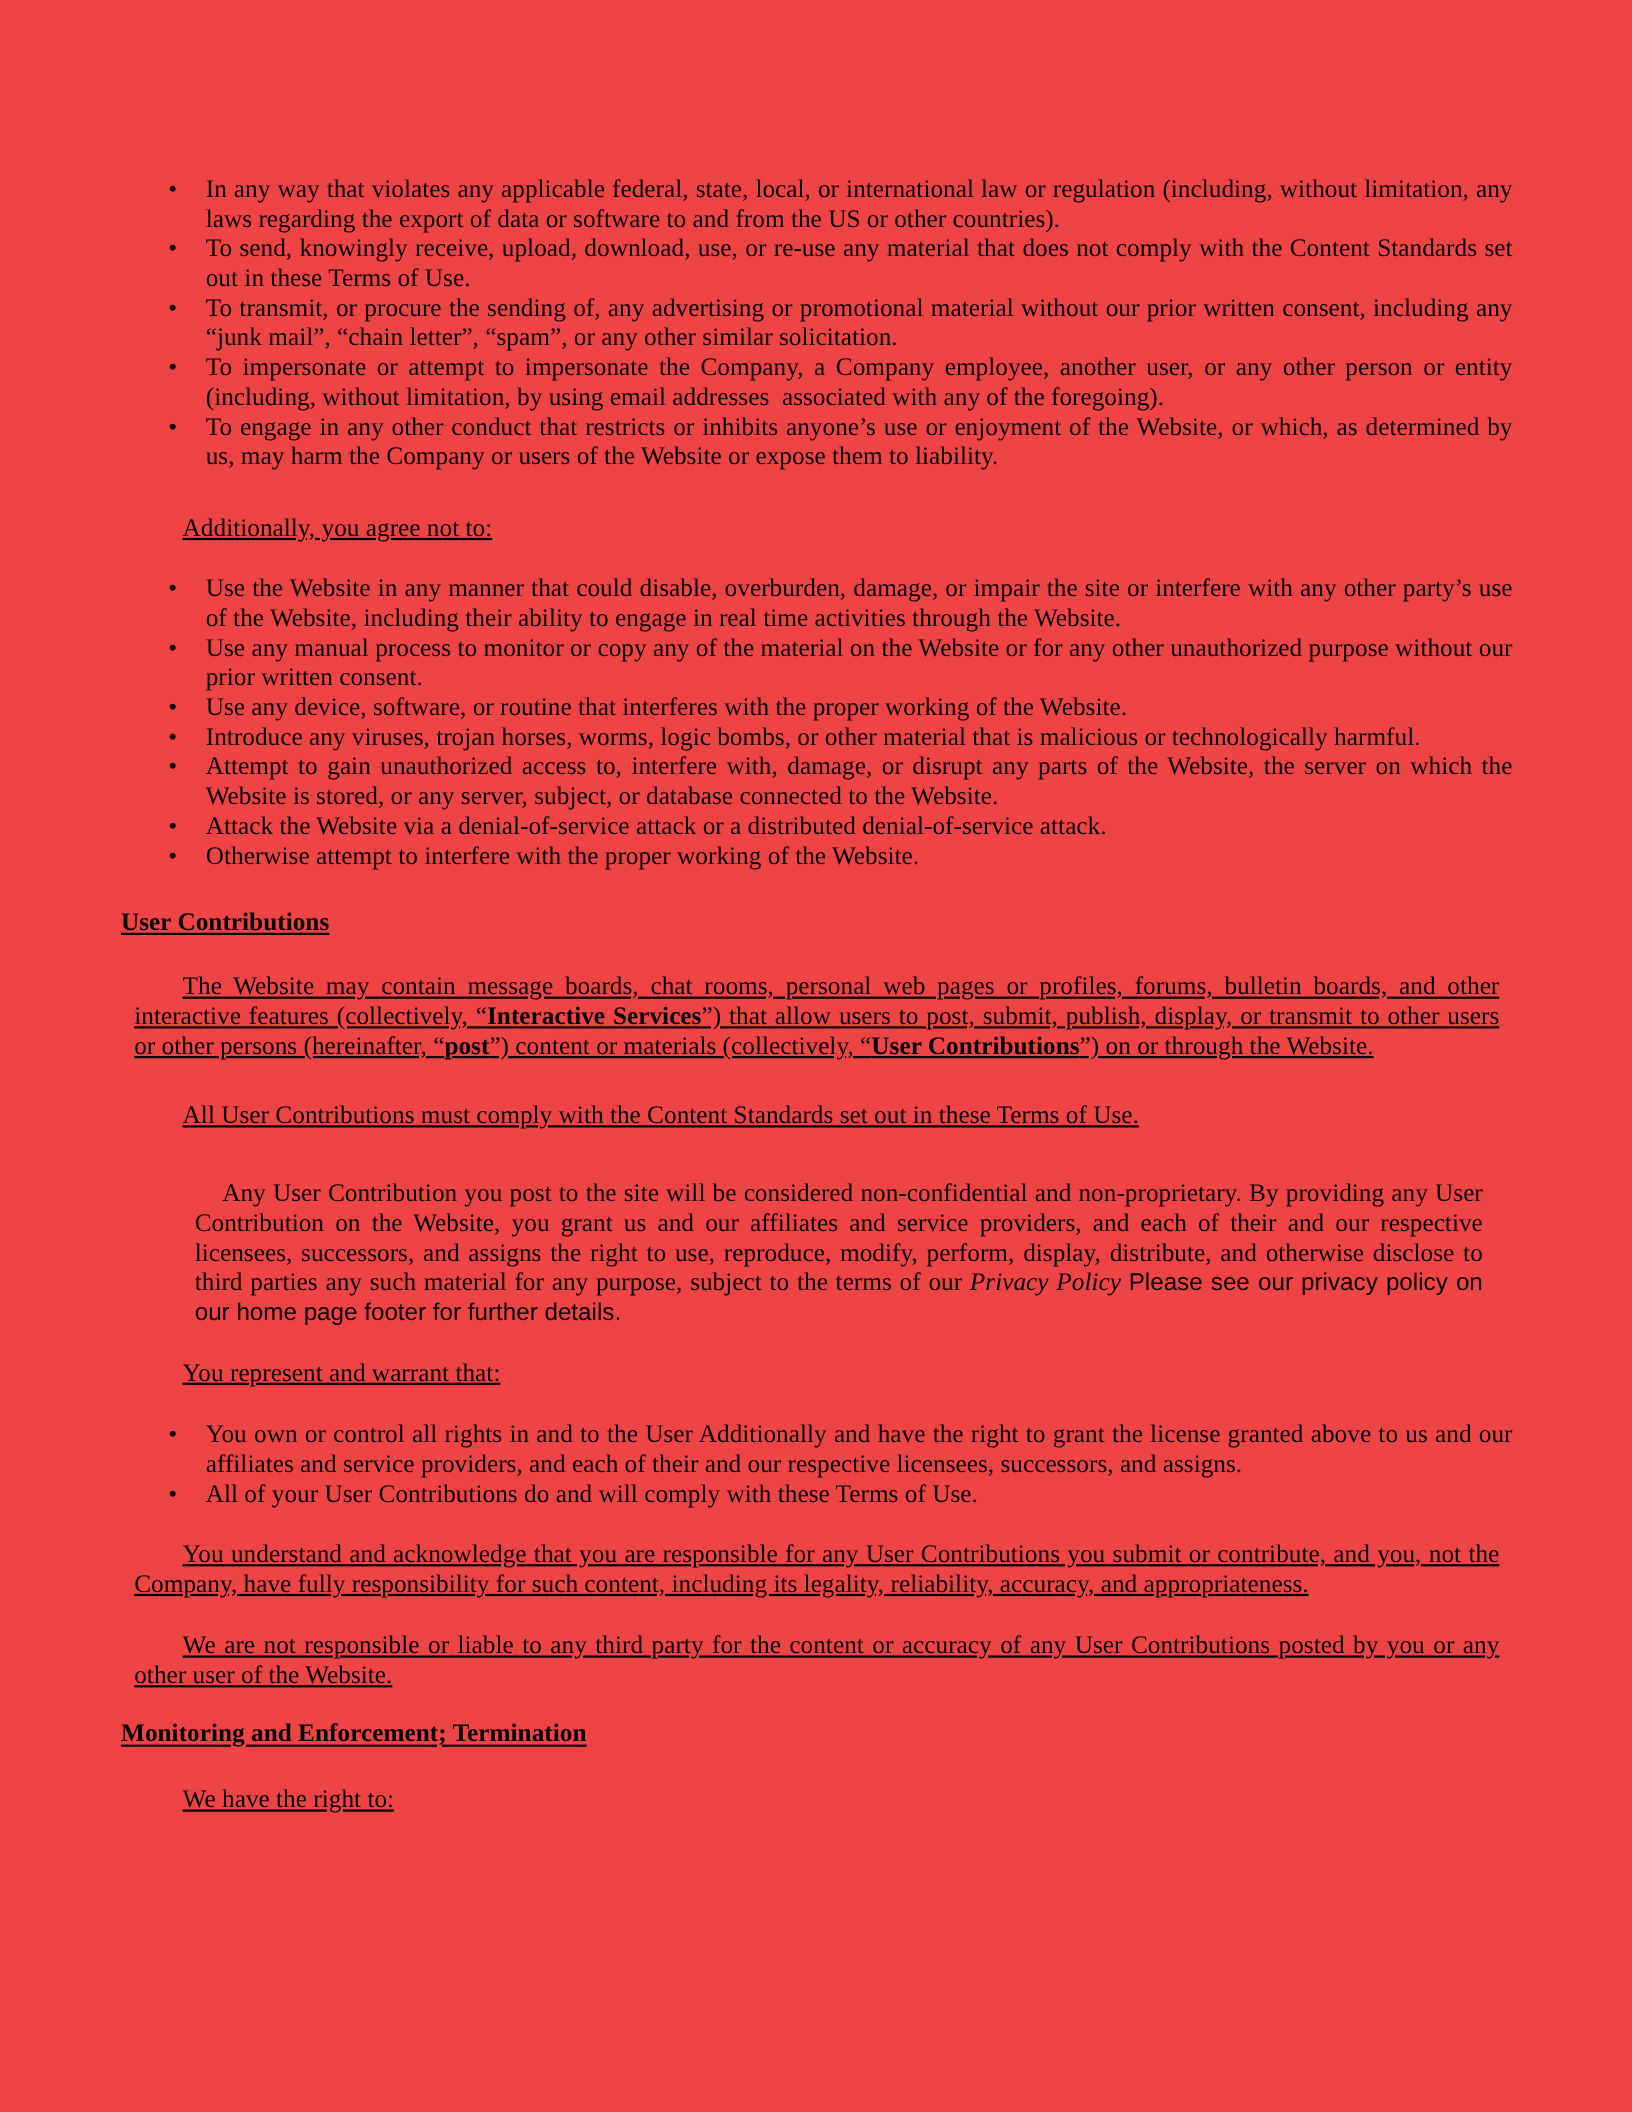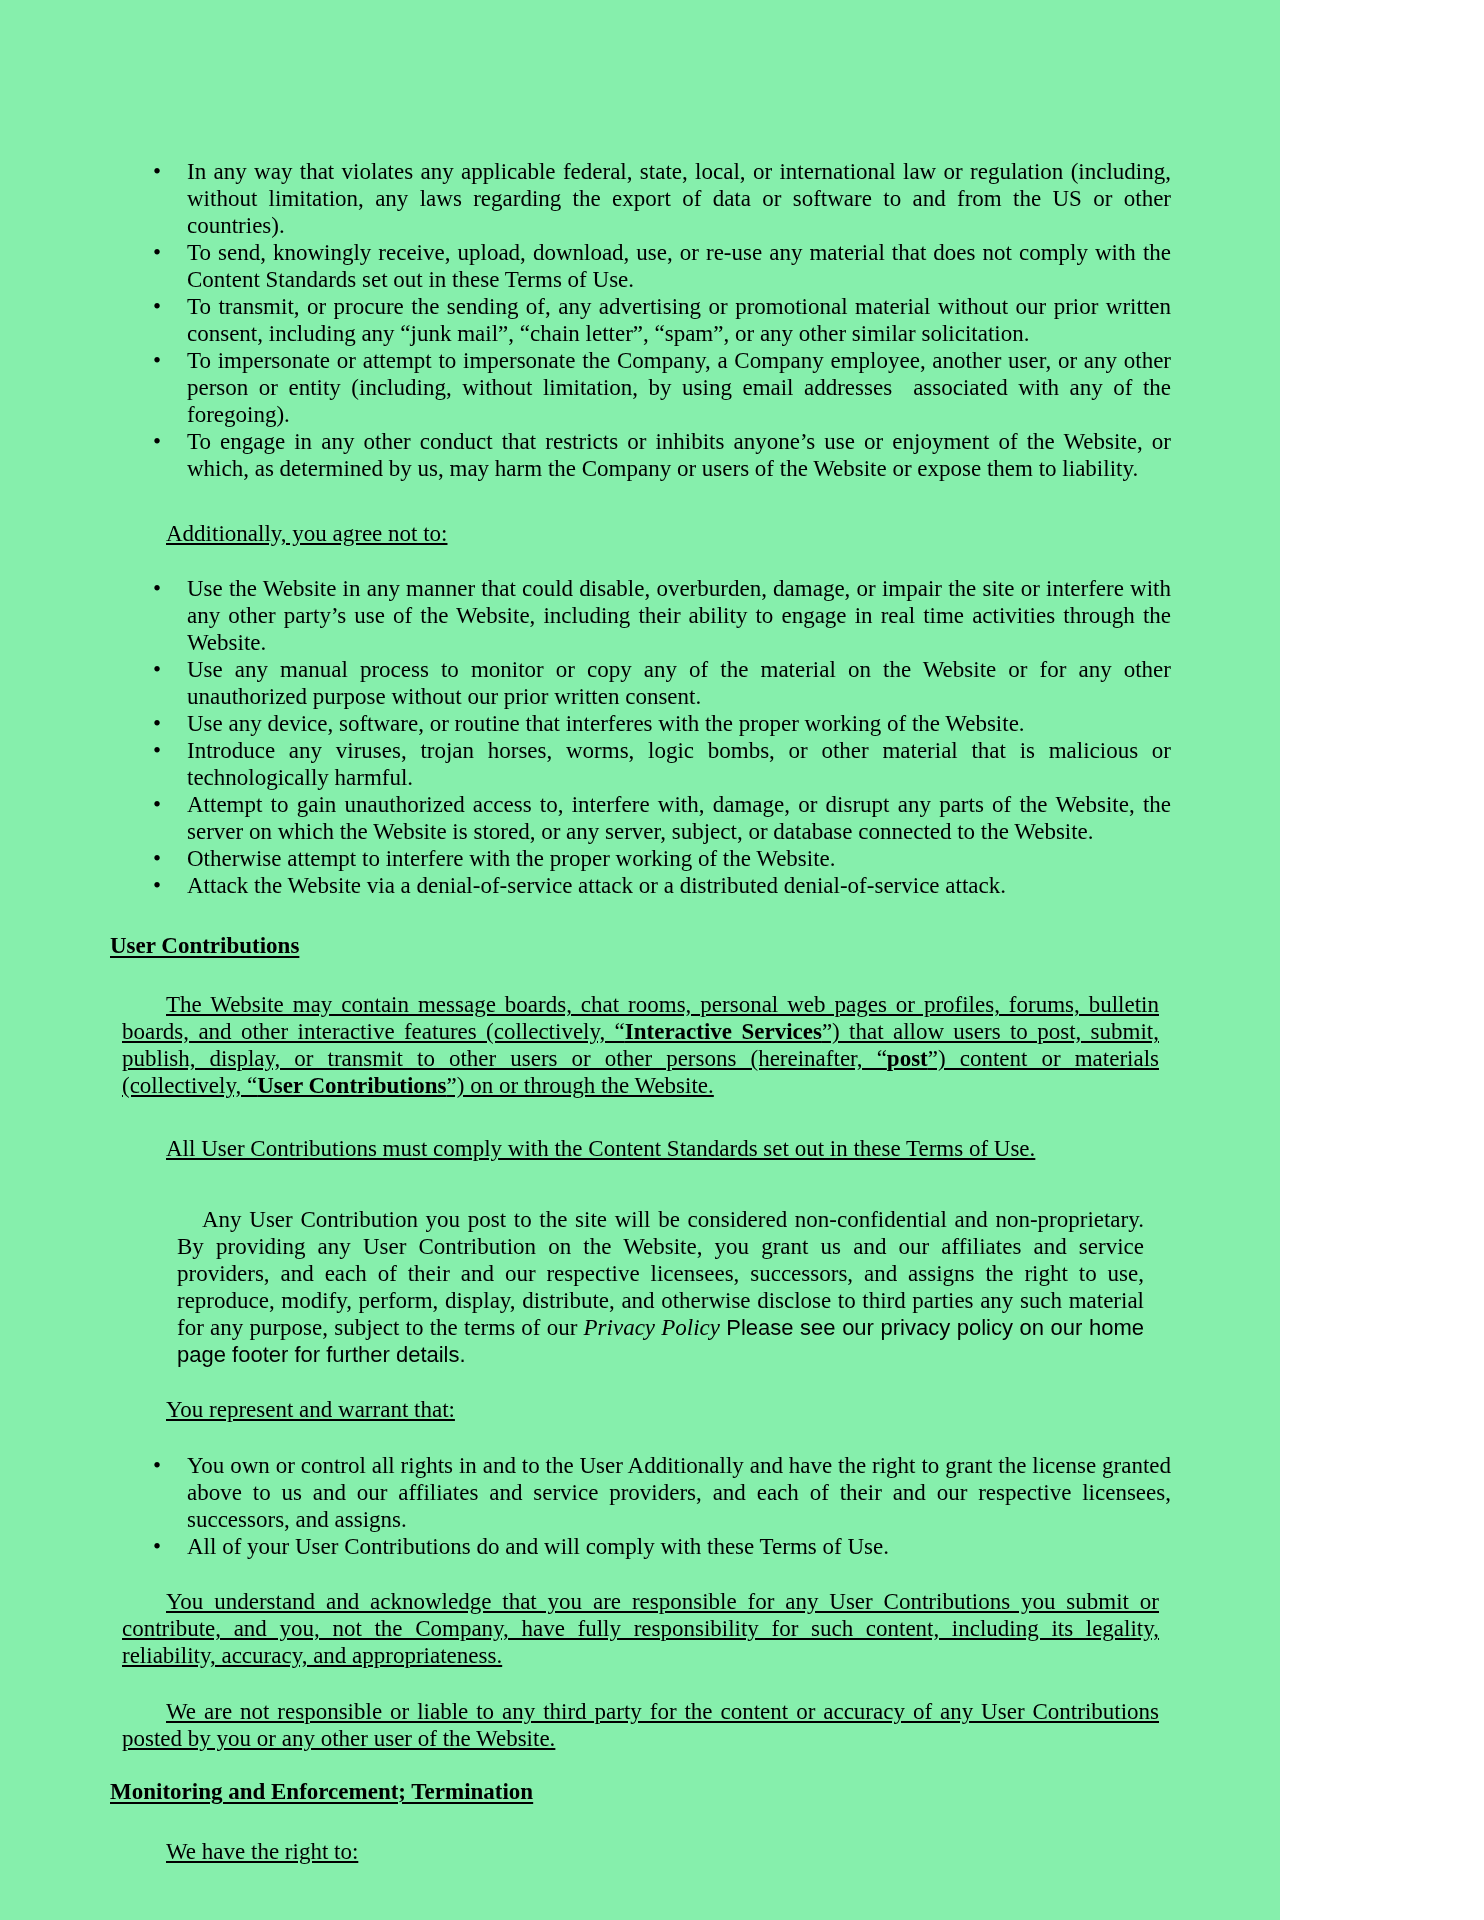--- a/index.html
+++ b/index.html
@@ -11,24 +11,24 @@
     width: 1484px;
     height: 1920px;
     overflow: hidden;
     color: #000000;
     font-family: "Liberation Serif", "DejaVu Serif", serif;
     font-size: 23px;
     line-height: 27px;
   }
   .page {
     box-sizing: border-box;
-    width: 1280px;
+    width: 1484px;
     height: 1920px;
     padding: 158px 109px 0 110px;
-    background: #86efac;
+    background: #ef4444;
   }
   .blist {
     list-style: none;
     margin: 0;
     padding: 0;
   }
   .blist li {
     position: relative;
     padding-left: 77px;
     text-align: justify;
@@ -89,22 +89,22 @@
   </ul>
 
   <p class="para mt-additionally">Additionally, you agree not to:</p>
 
   <ul class="blist mt-list2">
     <li>Use the Website in any manner that could disable, overburden, damage, or impair the site or interfere with any other party’s use of the Website, including their ability to engage in real time activities through the Website.</li>
     <li>Use any manual process to monitor or copy any of the material on the Website or for any other unauthorized purpose without our prior written consent.</li>
     <li>Use any device, software, or routine that interferes with the proper working of the Website.</li>
     <li>Introduce any viruses, trojan horses, worms, logic bombs, or other material that is malicious or technologically harmful.</li>
     <li>Attempt to gain unauthorized access to, interfere with, damage, or disrupt any parts of the Website, the server on which the Website is stored, or any server, subject, or database connected to the Website.</li>
+    <li>Attack the Website via a denial-of-service attack or a distributed denial-of-service attack.</li>
     <li>Otherwise attempt to interfere with the proper working of the Website.</li>
-    <li>Attack the Website via a denial-of-service attack or a distributed denial-of-service attack.</li>
   </ul>
 
   <h2 class="heading mt-heading1">User Contributions</h2>
 
   <p class="para mt-website"><span class="seg-normal">The Website may contain message boards, chat rooms, personal web pages or profiles, forums, bulletin boards, and other interactive features (collectively, “</span><span class="seg-bold">Interactive Services</span><span class="seg-normal">”) that allow users to post, submit, publish, display, or transmit to other users or other persons (hereinafter, “</span><span class="seg-bold">post</span><span class="seg-normal">”) content or materials (collectively, “</span><span class="seg-bold">User Contributions</span><span class="seg-normal">”) on or through the Website.</span></p>
 
   <p class="para mt-comply">All User Contributions must comply with the Content Standards set out in these Terms of Use.</p>
 
   <p class="block-para"><span class="seg-normal">Any User Contribution you post to the site will be considered non-confidential and non-proprietary. By providing any User Contribution on the Website, you grant us and our affiliates and service providers, and each of their and our respective licensees, successors, and assigns the right to use, reproduce, modify, perform, display, distribute, and otherwise disclose to third parties any such material for any purpose, subject to the terms of our </span><span class="seg-italic">Privacy Policy</span><span class="seg-normal"> </span><span class="seg-sans">Please see our privacy policy on our home page footer for further details.</span></p>
 

